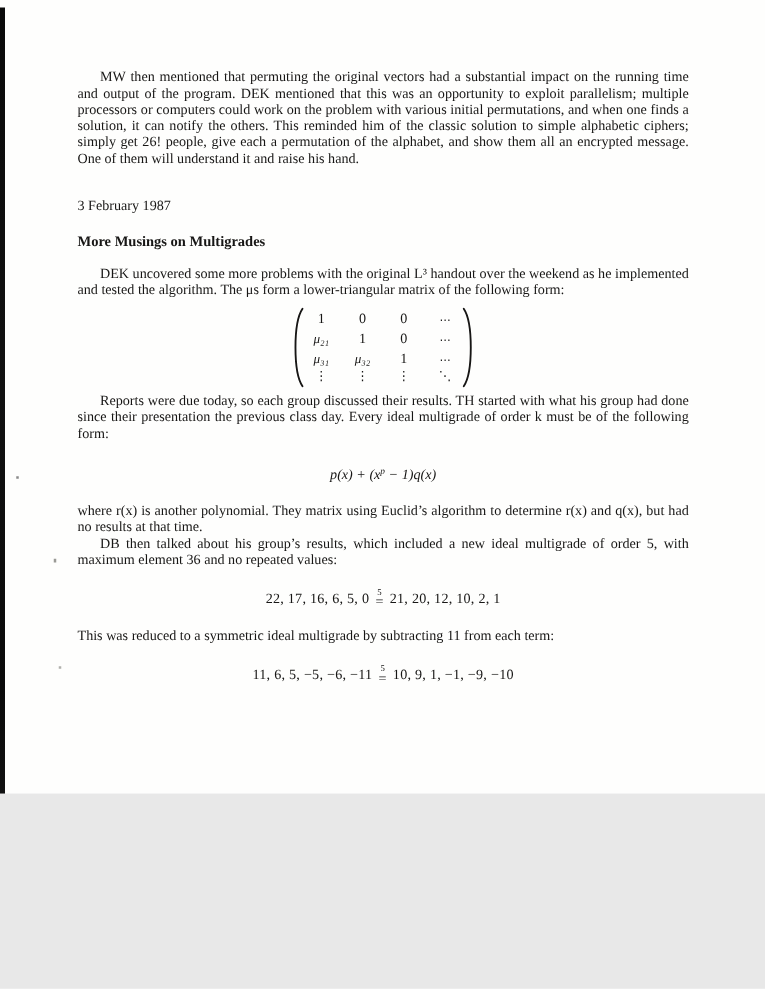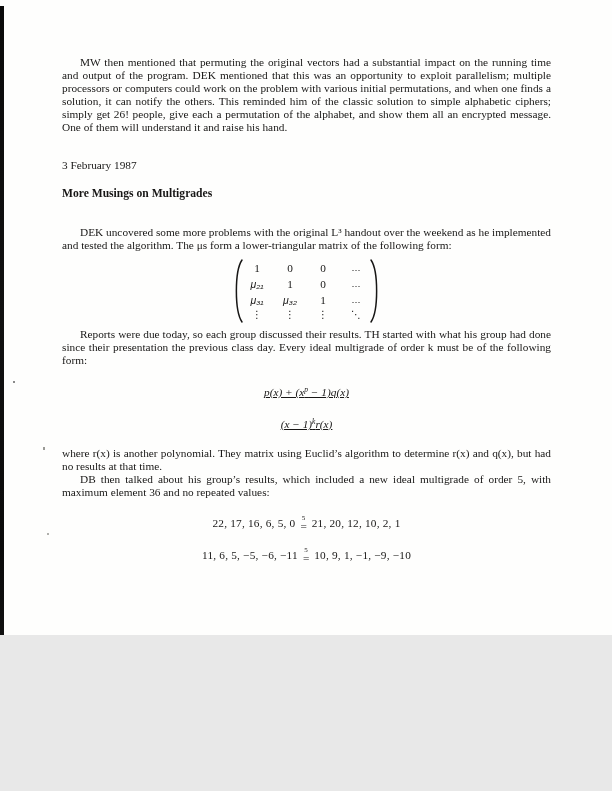--- a/index.html
+++ b/index.html
@@ -26,39 +26,39 @@
   .content {
     position:absolute; left:62px; top:56px; width:489px;
     font-size:11.3px; line-height:13px; text-align:justify;
   }
   .content p { margin:0; text-indent:18px; }
   .content p.flush { text-indent:0; }
 
   .date-line { text-indent:0; margin-top:25px; }
   .section-heading {
     font-weight:bold; font-size:11.6px; text-indent:0; text-align:left;
-    margin-top:15px; margin-bottom:26px;
+    margin-top:15px; margin-bottom:13px;
   }
   .after-heading { margin-top:0; }
 
   .display { display:flex; justify-content:center; align-items:center; margin:16px 0; text-indent:0; }
   .display.tight { margin:6px 0 4px 0; }
-  .math { font-style:italic;text-decoration:underline; }
+  .math { font-style:italic; }
   .math sup { font-size:7.5px; font-style:italic; vertical-align:4px; letter-spacing:0; }
   .num { font-style:normal; letter-spacing:0.2px; }
 
   
   .matrix { display:flex; align-items:center; gap:3px; }
   .mgrid {
     display:grid; grid-template-columns:repeat(4,auto);
     column-gap:13px; row-gap:1px;
     font-size:11.3px; line-height:15px; text-align:center; align-items:center;
   }
   .mgrid span { display:block; min-width:20px; }
-  .mu { font-style:italic; font-family:Liberation Sans, sans-serif; font-size:10.5px; }
+  .mu { font-style:italic; font-family:Liberation Serif, serif; font-size:10.5px; }
   .sym { font-family:"DejaVu Sans",sans-serif; font-size:9px; }
   .vd { font-family:"DejaVu Sans",sans-serif; font-size:10px; line-height:12px; }
 
   
   .ovset { display:inline-flex; flex-direction:column; align-items:center; margin:0 5px; vertical-align:-3px; }
   .ovset .sup5 { font-size:7px; line-height:7px; font-style:normal; }
   .ovset .eqq { font-size:11.3px; line-height:9px; font-style:normal; }
 
   .page-number {
     position:absolute; left:0; right:0; top:749px;
@@ -115,36 +115,34 @@
       </div>
     </div>
 
     <p>Reports were due today, so each group discussed their results. TH started with what his group had done since their presentation the previous class day. Every ideal multigrade of order k must be of the following form:</p>
 
     <div class="display">
       <span class="math"><span>p(x) + (x</span><sup>p</sup><span> − 1)q(x)</span></span>
     </div>
 
 
-    <div class="display">
-      <span class="math"><span>(x − 1)</span><sup>k</sup><span>r(x)</span></span>
-    </div>
 
     <p class="flush">where r(x) is another polynomial. They matrix using Euclid’s algorithm to determine r(x) and q(x), but had no results at that time.</p>
     <p>DB then talked about his group’s results, which included a new ideal multigrade of order 5, with maximum element 36 and no repeated values:</p>
 
     <div class="display">
       <span class="num">22, 17, 16, 6, 5, 0</span>
       <span class="ovset">
           <span class="sup5">5</span>
           <span class="eqq">=</span>
         </span>
       <span class="num">21, 20, 12, 10, 2, 1</span>
     </div>
 
+    <p class="flush">This was reduced to a symmetric ideal multigrade by subtracting 11 from each term:</p>
 
     <div class="display">
       <span class="num">11, 6, 5, −5, −6, −11</span>
       <span class="ovset">
           <span class="sup5">5</span>
           <span class="eqq">=</span>
         </span>
       <span class="num">10, 9, 1, −1, −9, −10</span>
     </div>
 

